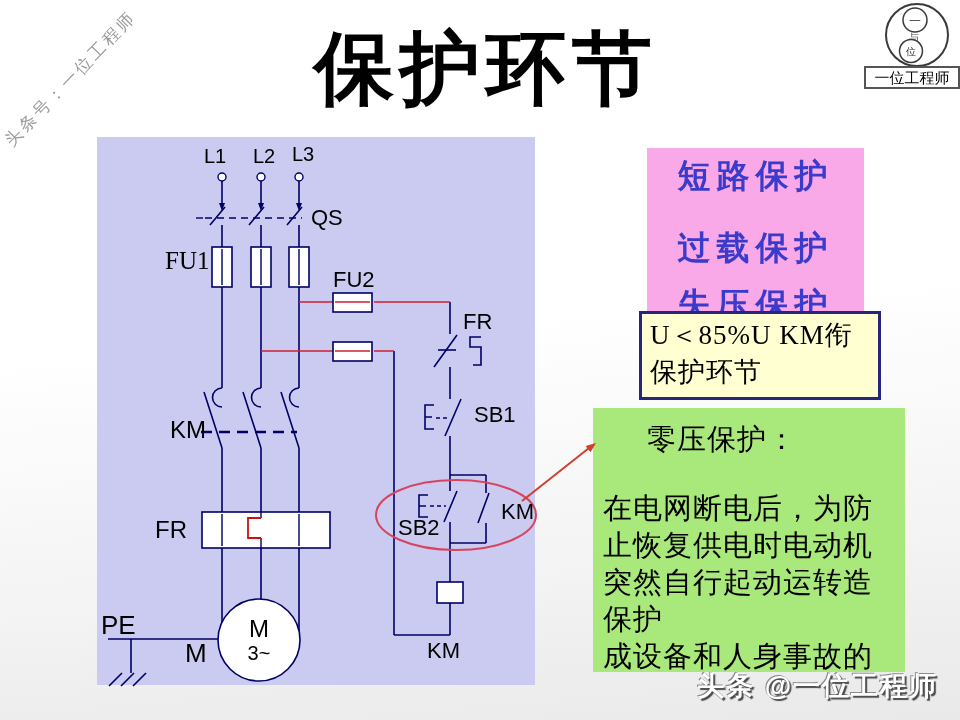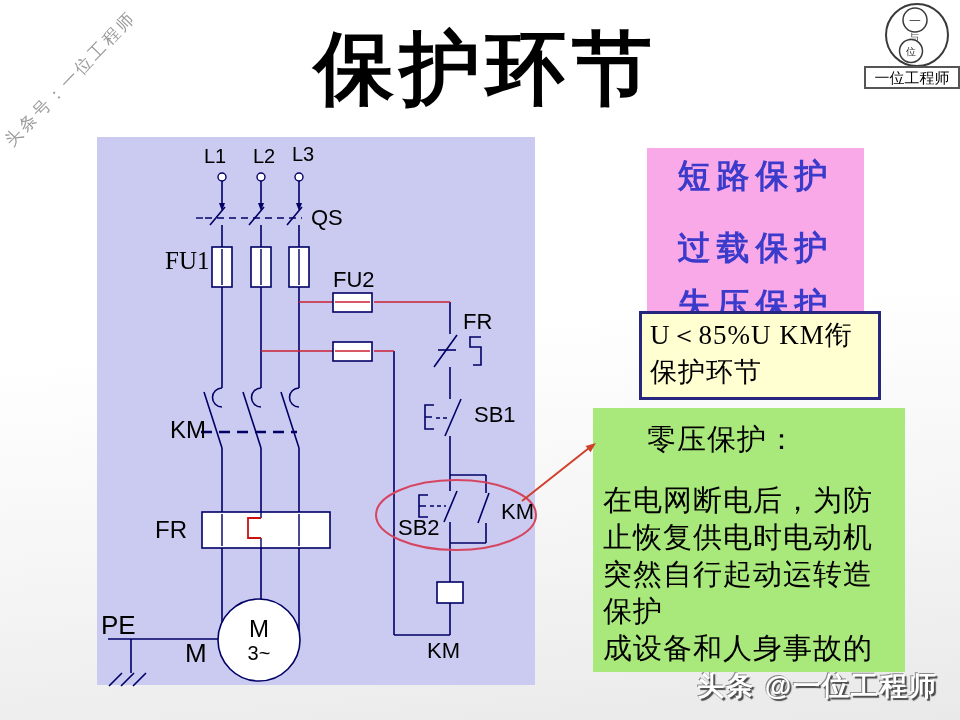--- a/index.html
+++ b/index.html
@@ -45,21 +45,21 @@
     padding:3px 0 0 8px;
     font-family:"Liberation Serif",serif; font-size:27px; line-height:37px;
     color:#000; letter-spacing:1px; white-space:nowrap;
   }
   .greenbox{
     position:absolute; left:593px; top:408px; width:312px; height:264px;
     background:#A9E87B; z-index:2; color:#000;
     font-family:"Liberation Serif",serif; font-size:29px; letter-spacing:1px;
   }
   .greenbox .gb-head{position:absolute; left:10px; top:12px; white-space:nowrap;margin-left:44px;}
-  .greenbox .gb-body{position:absolute; left:10px; top:74px; line-height:37px; white-space:nowrap;}
+  .greenbox .gb-body{position:absolute; left:10px; top:82px; line-height:37px; white-space:nowrap;}
   .arrow-overlay{position:absolute; left:0; top:0; z-index:4; pointer-events:none;}
   .clab{font-family:"Liberation Sans",sans-serif; fill:#000;}
   .clab-serif{font-family:"Liberation Serif",serif; fill:#000;}
 </style>
 </head>
 <body>
 
 <div class="slide">
 
   <div class="wm-diag">头条号：一位工程师</div>

